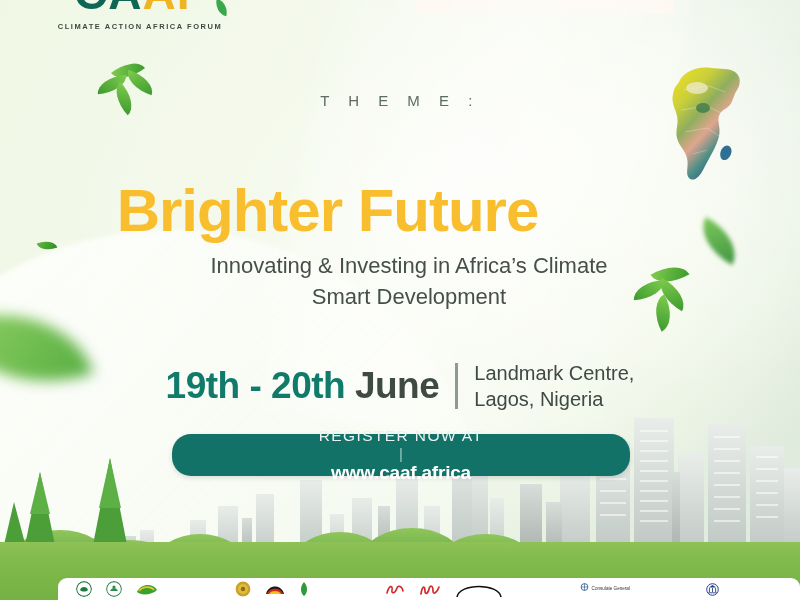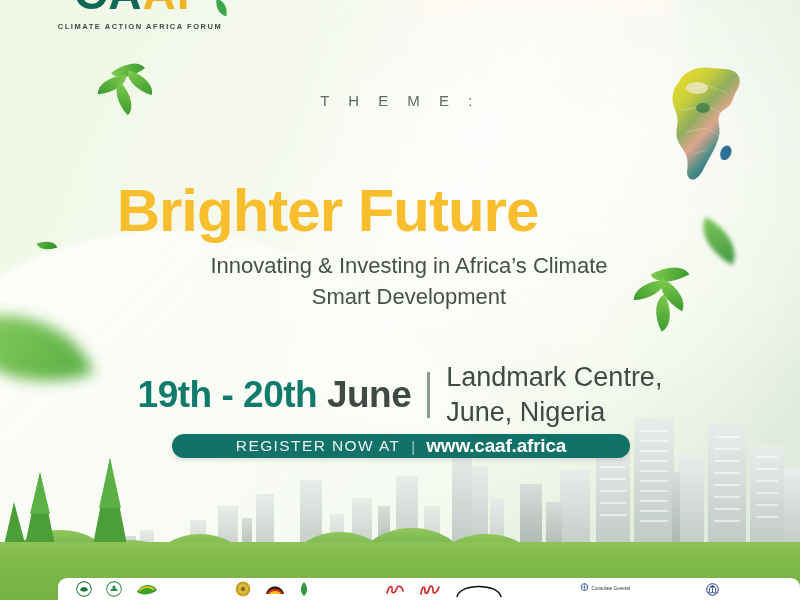--- a/index.html
+++ b/index.html
@@ -135,28 +135,29 @@
   .datewrap {
     position:absolute; left:0; top:360px; width:800px;
     display:flex; justify-content:center; align-items:center; gap:16px;
   }
   .date-main {
     font-size:37px; font-weight:bold; letter-spacing:-.5px; white-space:nowrap;
   }
   .date-main .dnum { color:#107a6b;text-align:right; }
   .date-main .dmon { color:#3f4a45; }
   .date-rule { width:3px; height:46px; background:#8d9a93; }
-  .venue { font-size:27px; color:#3f4a45; line-height:1.3; }
+  .venue { font-size:20px; color:#3f4a45; line-height:1.3; }
   .venue span { display:block; }
 
   .cta {
-    position:absolute; left:172px; top:434px; width:458px; height:24px;
+    position:absolute; left:172px; top:434px; width:458px; height:42px;
     background:#137268; border-radius:19px;
     display:flex; align-items:center; justify-content:center; gap:0;
     box-shadow:0 2px 5px rgba(0,0,0,.12);
+    flex-direction:column;
   }
   .cta-label {
     color:#eaf3f1; font-size:15.5px; letter-spacing:1.4px;
   }
   .cta-sep { color:#9ec6c0; font-size:15px; margin:0 11px; }
   .cta-url { color:#ffffff; font-size:19px; font-weight:bold; letter-spacing:-.2px; }
 
   
   .partners {
     position:absolute; left:58px; bottom:0; width:742px; height:22px;
@@ -365,21 +366,21 @@
     </div>
 
     <div class="datewrap">
       <div class="date-main">
         <span class="dnum">19th - 20th</span>
         <span class="dmon">June</span>
       </div>
       <div class="date-rule"></div>
       <div class="venue">
         <span>Landmark Centre,</span>
-        <span>June, Nigeria</span>
+        <span>Lagos, Nigeria</span>
       </div>
     </div>
 
     <div class="cta">
       <span class="cta-label">REGISTER NOW AT</span>
       <span class="cta-sep">|</span>
       <span class="cta-url">www.caaf.africa</span>
     </div>
   </div>
 

